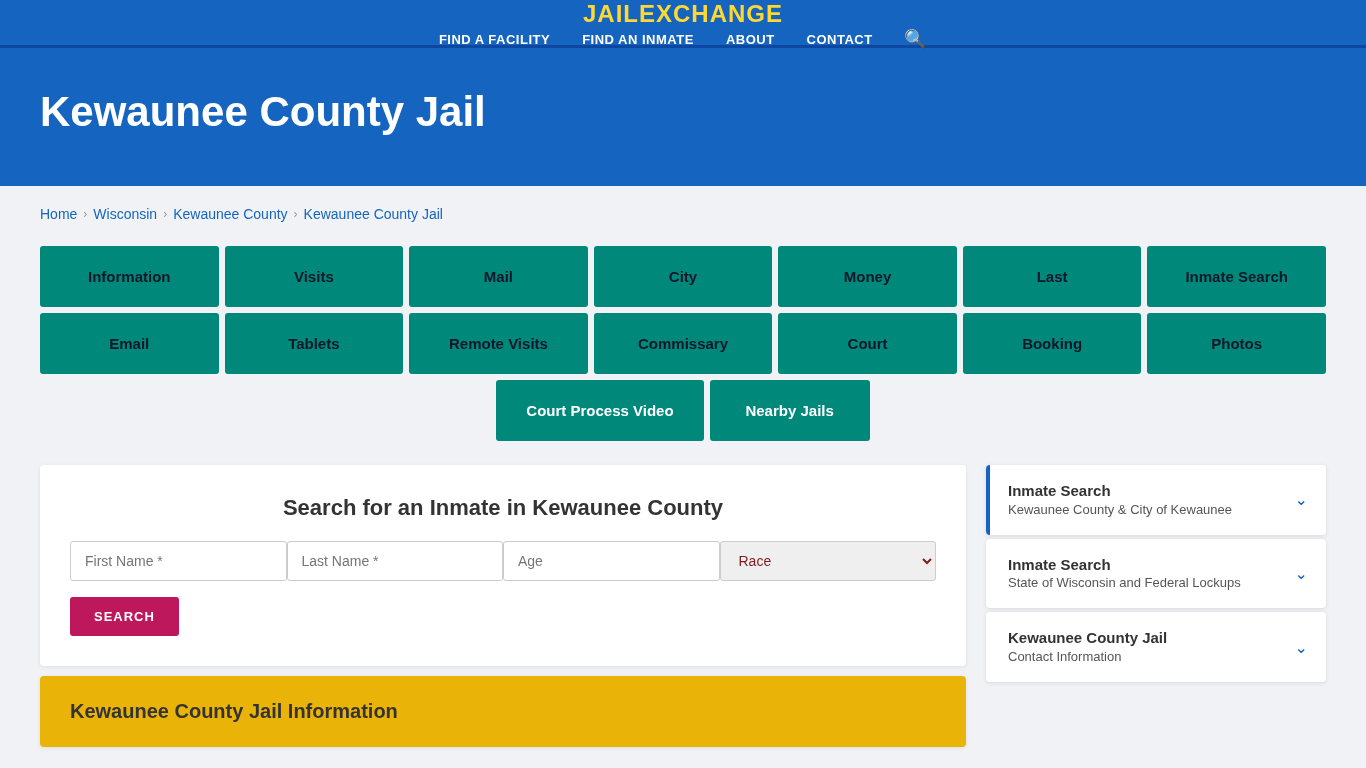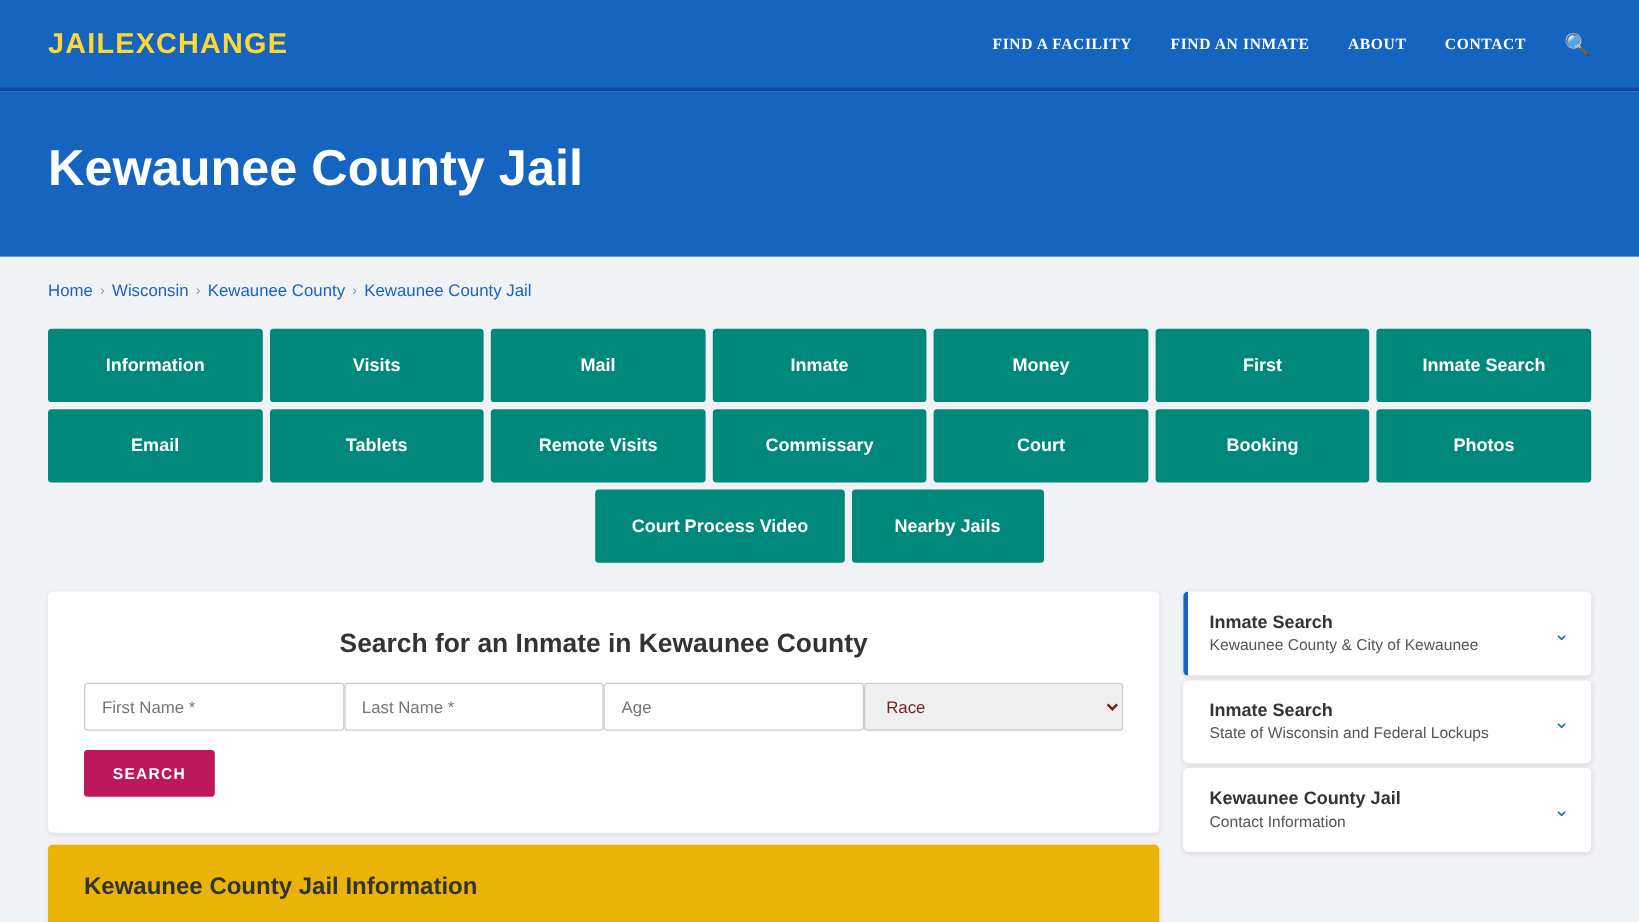--- a/index.html
+++ b/index.html
@@ -5,43 +5,43 @@
     * { box-sizing: border-box; margin: 0; padding: 0; }
     body { font-family: Arial, sans-serif; background: #f0f2f5; color: #333; }
 
     
     nav {
       background: #1565c0;
       display: flex;
       align-items: center;
       justify-content: space-between;
       padding: 0 40px;
-      height: 76px;
+      height: 48px;
       border-bottom: 3px solid #0d47a1;
+      flex-direction: column;
     }
     .logo {
       font-size: 24px;
       font-weight: 900;
       color: #fff;
       letter-spacing: 1px;
     }
     .logo span { color: #fdd835; }
     .nav-links {
       display: flex;
       align-items: center;
       gap: 32px;
     }
     .nav-links a {
       color: #fff;
       text-decoration: none;
       font-size: 13px;
       font-weight: 700;
       letter-spacing: 0.5px;
       text-transform: uppercase;
-      font-family: Liberation Serif, serif;
     }
     .search-icon {
       color: #fff;
       font-size: 18px;
       cursor: pointer;
     }
 
     
     .hero {
       background: #1565c0;
@@ -88,21 +88,21 @@
       margin-bottom: 6px;
     }
     .buttons-grid-row3 {
       display: flex;
       justify-content: center;
       gap: 6px;
       margin-bottom: 24px;
     }
     .grid-btn {
       background: #00897b;
-      color: #ffffff;
+      color: #0f172a;
       border: none;
       padding: 22px 10px;
       font-size: 15px;
       font-weight: 600;
       cursor: pointer;
       border-radius: 3px;
       text-align: center;
     }
     .grid-btn-wide {
       background: #00897b;
@@ -250,23 +250,23 @@
     <span class="sep">›</span>
     <a href="#">Kewaunee County</a>
     <span class="sep">›</span>
     <a href="#">Kewaunee County Jail</a>
   </div>
 
   <div class="buttons-grid">
     <button class="grid-btn">Information</button>
     <button class="grid-btn">Visits</button>
     <button class="grid-btn">Mail</button>
-    <button class="grid-btn">Inmate</button>
+    <button class="grid-btn">City</button>
     <button class="grid-btn">Money</button>
-    <button class="grid-btn">First</button>
+    <button class="grid-btn">Last</button>
     <button class="grid-btn">Inmate Search</button>
   </div>
   <div class="buttons-grid-row2">
     <button class="grid-btn">Email</button>
     <button class="grid-btn">Tablets</button>
     <button class="grid-btn">Remote Visits</button>
     <button class="grid-btn">Commissary</button>
     <button class="grid-btn">Court</button>
     <button class="grid-btn">Booking</button>
     <button class="grid-btn">Photos</button>

